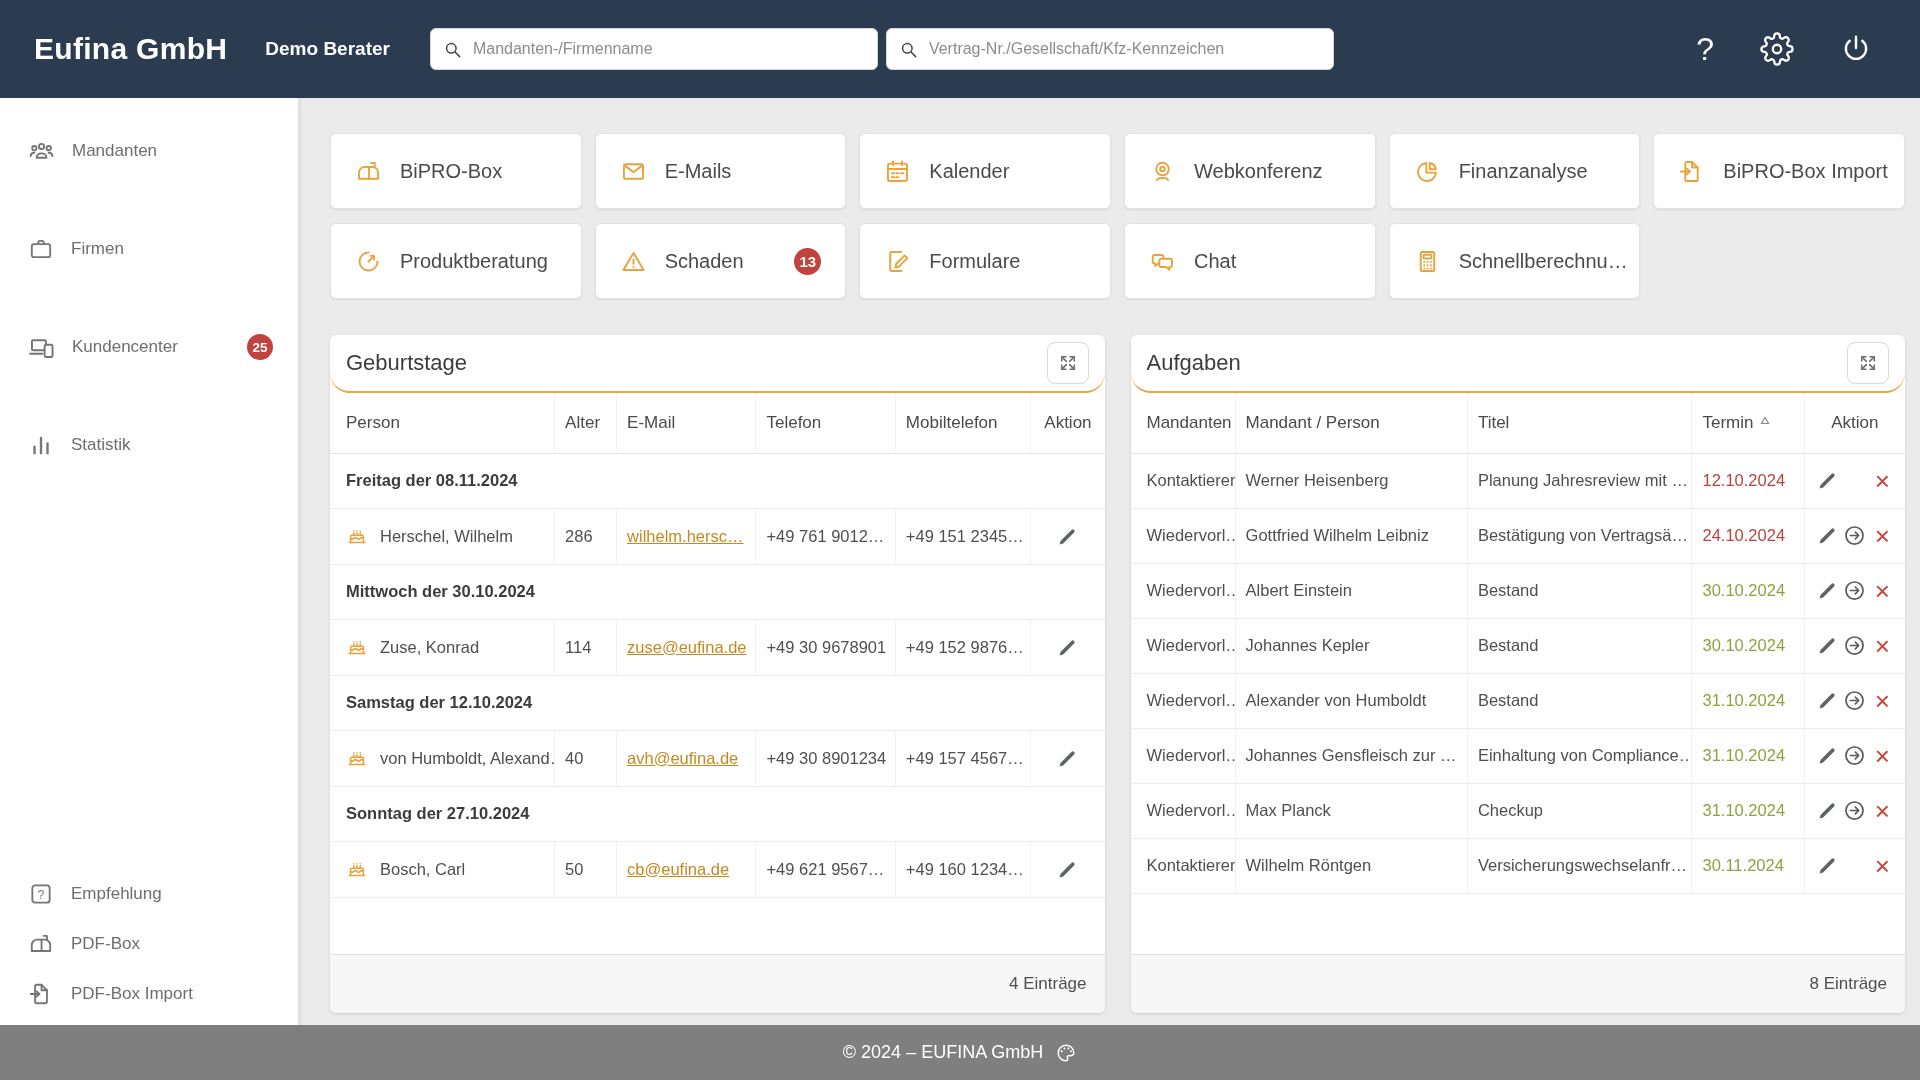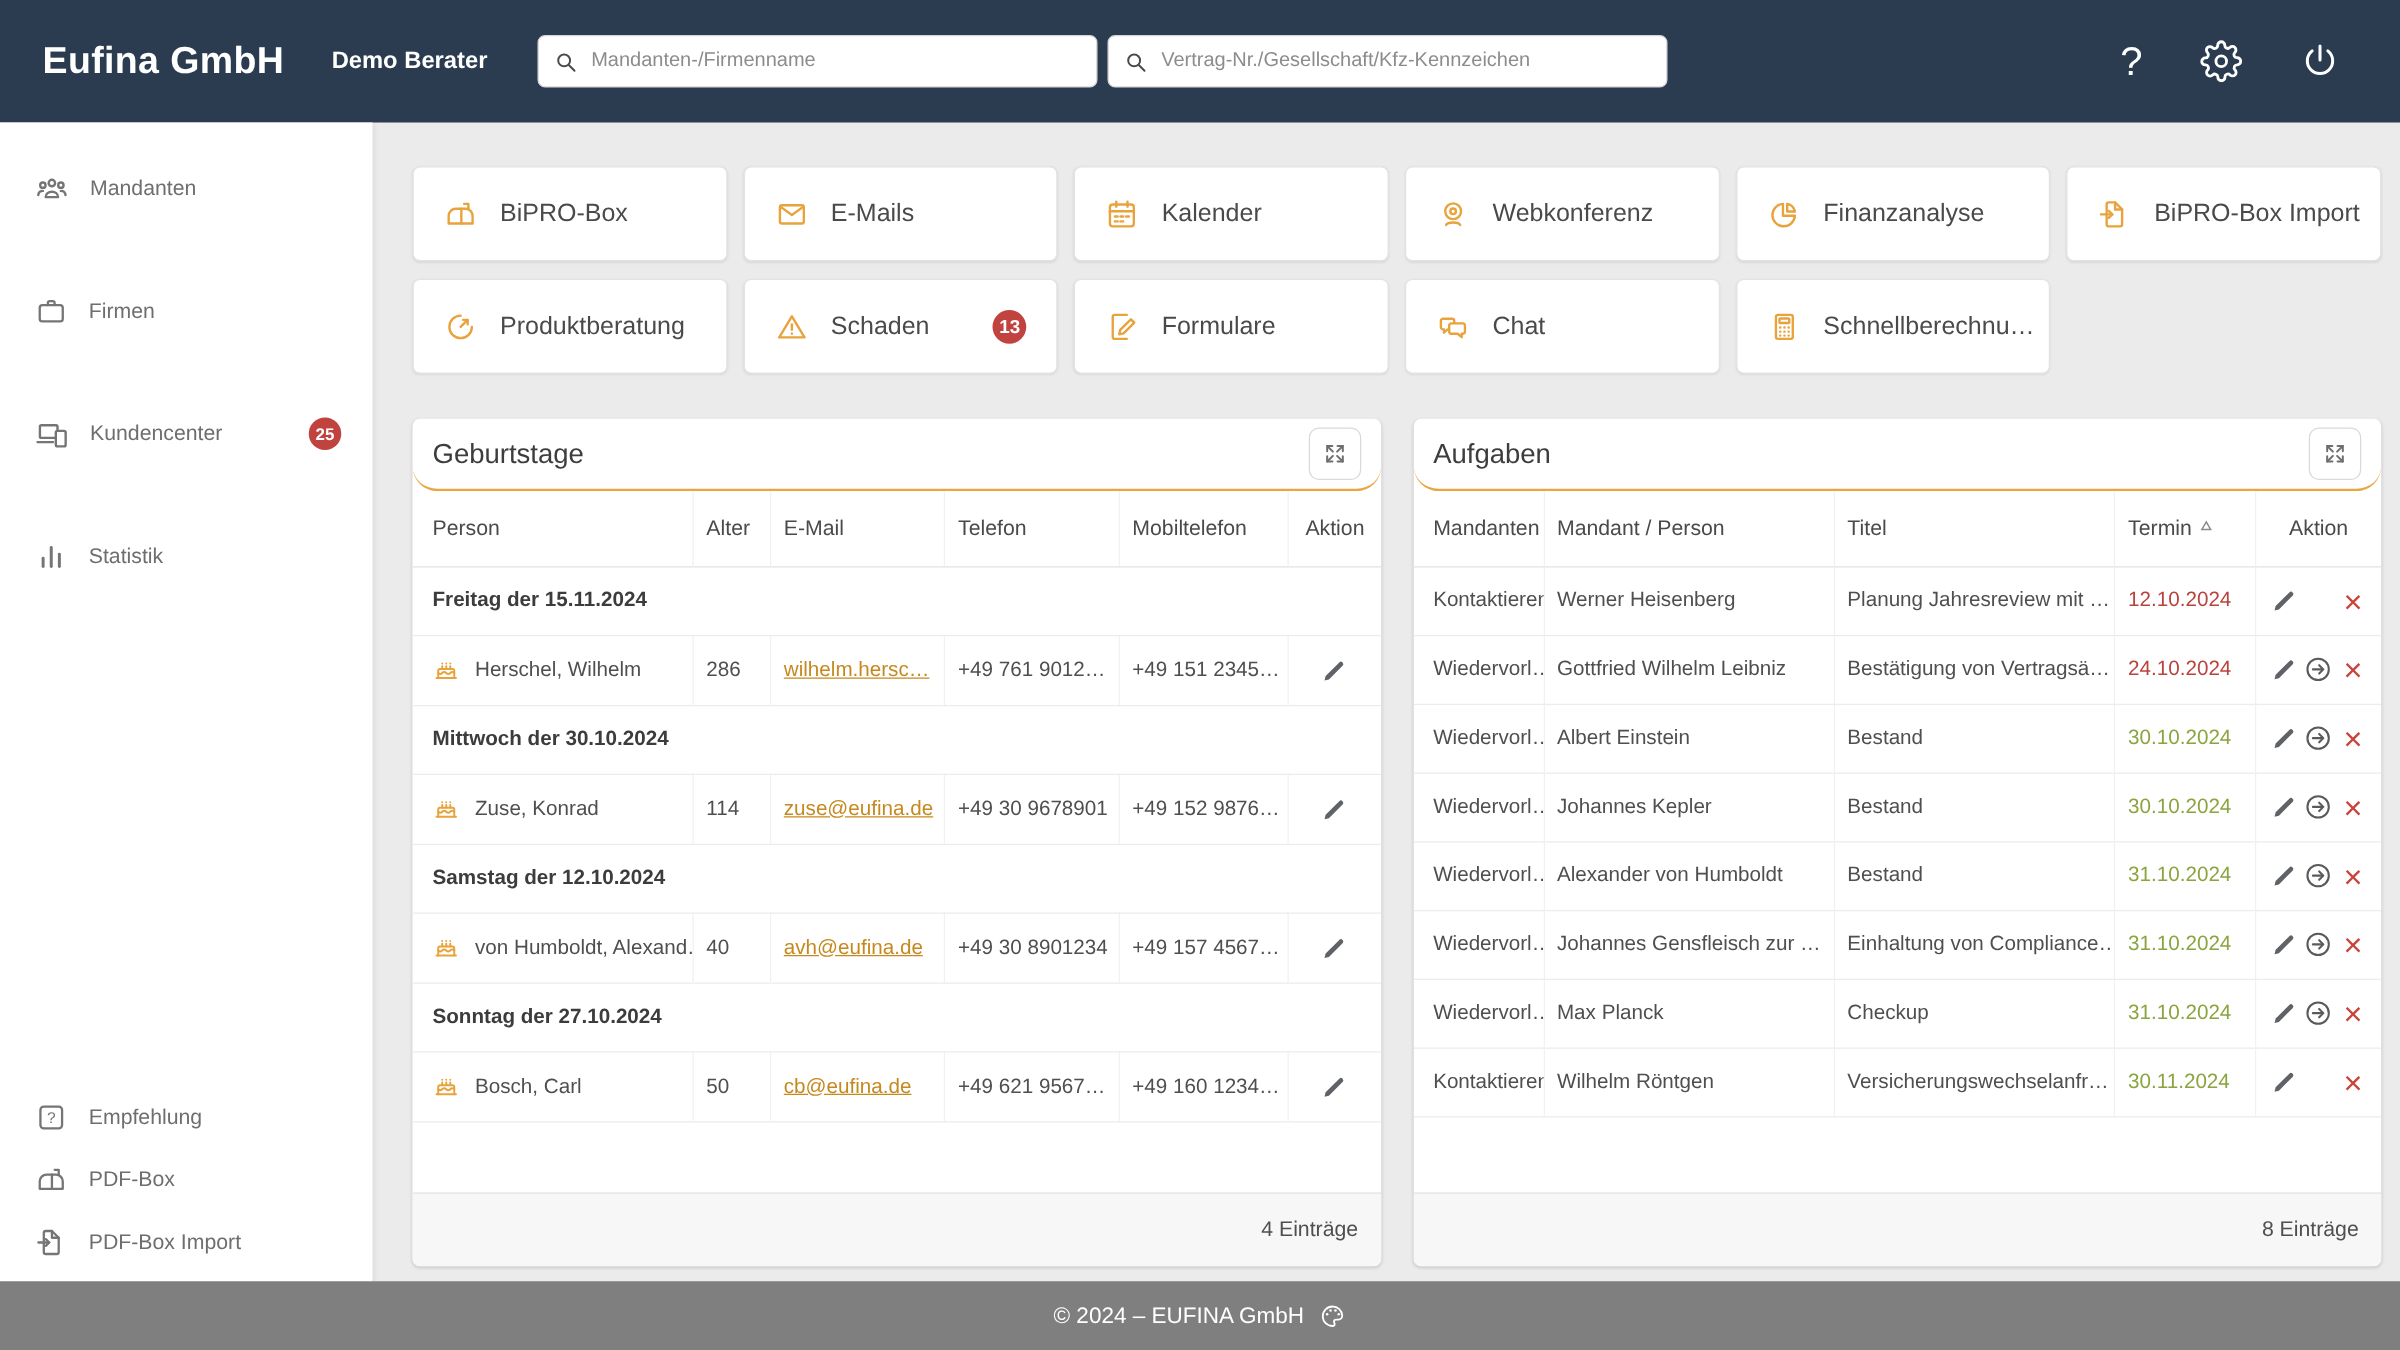--- a/index.html
+++ b/index.html
@@ -388,21 +388,21 @@
             <th>Person</th>
             <th>Alter</th>
             <th>E-Mail</th>
             <th>Telefon</th>
             <th>Mobiltelefon</th>
             <th class="col-center">Aktion</th>
           </tr>
         </thead>
         <tbody>
           <tr class="date-row">
-            <td colspan="6">Freitag der 15.11.2024</td>
+            <td colspan="6">Freitag der 08.11.2024</td>
           </tr>
           <tr>
             <td>
                 <span class="person-cell">
                   <span class="cake">
                     <svg width="22" height="22" viewBox="0 0 24 24" fill="none" stroke="currentColor" stroke-width="1.7" stroke-linecap="round" stroke-linejoin="round">
                       <path d="M5 19v-6.3a1.5 1.5 0 0 1 1.5-1.5h11A1.5 1.5 0 0 1 19 12.7V19"></path>
                       <path d="M3.5 19h17"></path>
                       <path d="M5 14.6c1.2 1.2 2.3 1.2 3.5 0s2.3-1.2 3.5 0 2.3 1.2 3.5 0 2.3-1.2 3.5 0"></path>
                       <path d="M8.5 11V8.6M12 11V8.6M15.5 11V8.6"></path>

